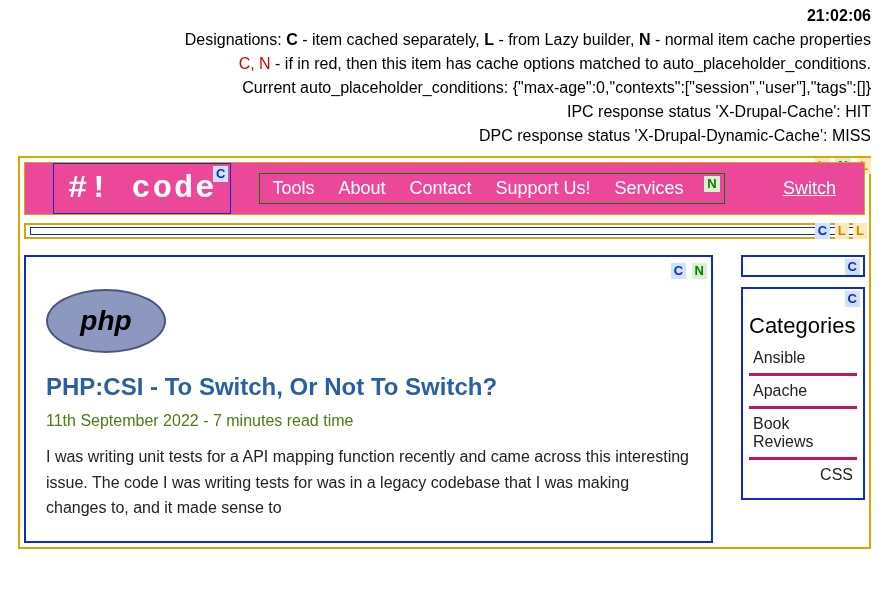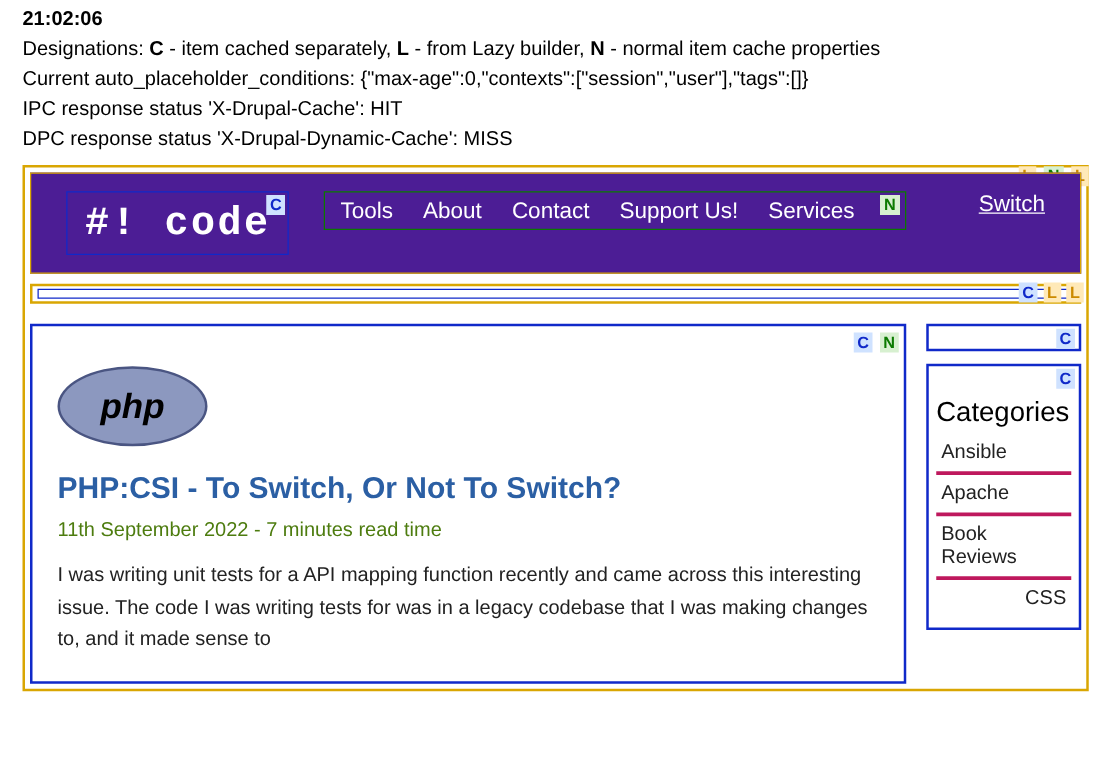--- a/index.html
+++ b/index.html
@@ -1,46 +1,46 @@
 <!DOCTYPE html>
 <html><head>
 <meta charset="utf-8">
 <style>
 * { box-sizing: border-box; margin: 0; padding: 0; }
 body { font-family: -apple-system, BlinkMacSystemFont, "Segoe UI", Helvetica, Arial, sans-serif; font-size: 16px; color: #000; background: #fff; width: 889px; padding: 4px 18px; }
-.top-info { margin-bottom: 8px; line-height: 1.5; }
+.top-info { margin-bottom: 8px; line-height: 1.5; text-align: right; }
 .top-info .time { font-weight: bold; }
 .top-info .line b { font-weight: bold; }
 .top-info .red { color: #d40000; }
 
 .badge { position: absolute; font-weight: bold; font-size: 13px; padding: 0 3px; line-height: 16px; }
 .badge-C { color: #1029c9; background: #cfe2ff; }
 .badge-N { color: #0b7a00; background: #d7f0d0; }
 .badge-L { color: #cc8a00; background: #ffe9b8; }
 
 .wrap-outer { border: 2px solid #d9a602; position: relative; padding: 4px; }
 .wrap-outer > .badges { position: absolute; top: -2px; right: -2px; }
 .wrap-outer > .badges .badge { position: static; display: inline-block; margin-left: 2px; }
 
-.header { background: #4c1d95; border: 1px solid #d9a602; position: relative; padding: 14px 28px; display: flex; align-items: flex-start; }
+.header { background: #ec4899; border: 1px solid #d9a602; position: relative; padding: 0 28px; display: flex; align-items: center; }
 .logo-box { border: 1px solid #1029c9; padding: 6px 14px; position: relative; }
 .logo-text { font-family: "Courier New", monospace; font-size: 32px; font-weight: bold; color: #fff; letter-spacing: 2px; }
 .logo-box .badge { top: 2px; right: 2px; }
 
 .nav { border: 1px solid #0b7a00; display: flex; align-items: center; margin-left: 28px; position: relative; padding-right: 28px; }
 .nav a { color: #fff; text-decoration: none; font-size: 18px; padding: 4px 12px; }
 .nav .badge { top: 2px; right: 4px; }
 .login { margin-left: auto; color: #fff; font-size: 18px; }
 
 .strip-wrap { margin-top: 8px; border: 2px solid #d9a602; position: relative; padding: 2px 4px; }
 .strip-wrap .strip { height: 8px; border: 1px solid #1029c9; background: #fff; }
 .strip-wrap .badges { position: absolute; right: -4px; bottom: -2px; }
 .strip-wrap .badges .badge { position: static; display: inline-block; }
 
-.main { display: flex; gap: 16px; margin-top: 16px; align-items: flex-start; }
+.main { display: flex; gap: 28px; margin-top: 16px; align-items: flex-start; }
 .content { flex: 1; border: 2px solid #1029c9; position: relative; padding: 20px; }
 .content .corner-badges { position: absolute; top: 4px; right: 4px; }
 .content .corner-badges .badge { position: static; display: inline-block; margin-left: 1px; }
 .article { display: flex; gap: 18px; margin-top: 12px; flex-direction: column; }
 .php-logo { width: 120px; height: 64px; background: #8c98bf; border-radius: 50%; border: 2px solid #4a5582; display: flex; align-items: center; justify-content: center; font-weight: bold; font-style: italic; font-size: 28px; color: #000; flex-shrink: 0; }
 .article-body { flex: 1; }
 .article-title { color: #2b5fa4; font-size: 24px; font-weight: bold; line-height: 1.3; margin-bottom: 10px; }
 .article-meta { color: #4d7c0f; font-size: 16px; margin-bottom: 14px; }
 .article-text { font-size: 16px; line-height: 1.6; color: #222; }
 
@@ -53,20 +53,23 @@
 .cats-list li { border-bottom: 3px solid #be185d; padding: 6px 4px; font-size: 16px; color: #222; }
 .cats-list li:last-child { border-bottom: none; text-align: right; }
 </style>
 </head>
 <body>
 
 <div class="top-info">
   <div class="time">21:02:06</div>
   <div class="line">
     <span>Designations: </span><b>C</b><span> - item cached separately, </span><b>L</b><span> - from Lazy builder, </span><b>N</b><span> - normal item cache properties</span>
+  </div>
+  <div class="line">
+    <span class="red">C, N</span><span> - if in red, then this item has cache options matched to auto_placeholder_conditions.</span>
   </div>
   <div class="line">
     <span>Current auto_placeholder_conditions: </span><span>{"max-age":0,"contexts":["session","user"],"tags":[]}</span>
   </div>
   <div class="line">IPC response status 'X-Drupal-Cache': HIT</div>
   <div class="line">DPC response status 'X-Drupal-Dynamic-Cache': MISS</div>
 </div>
 
 <div class="wrap-outer">
   <div class="badges">

